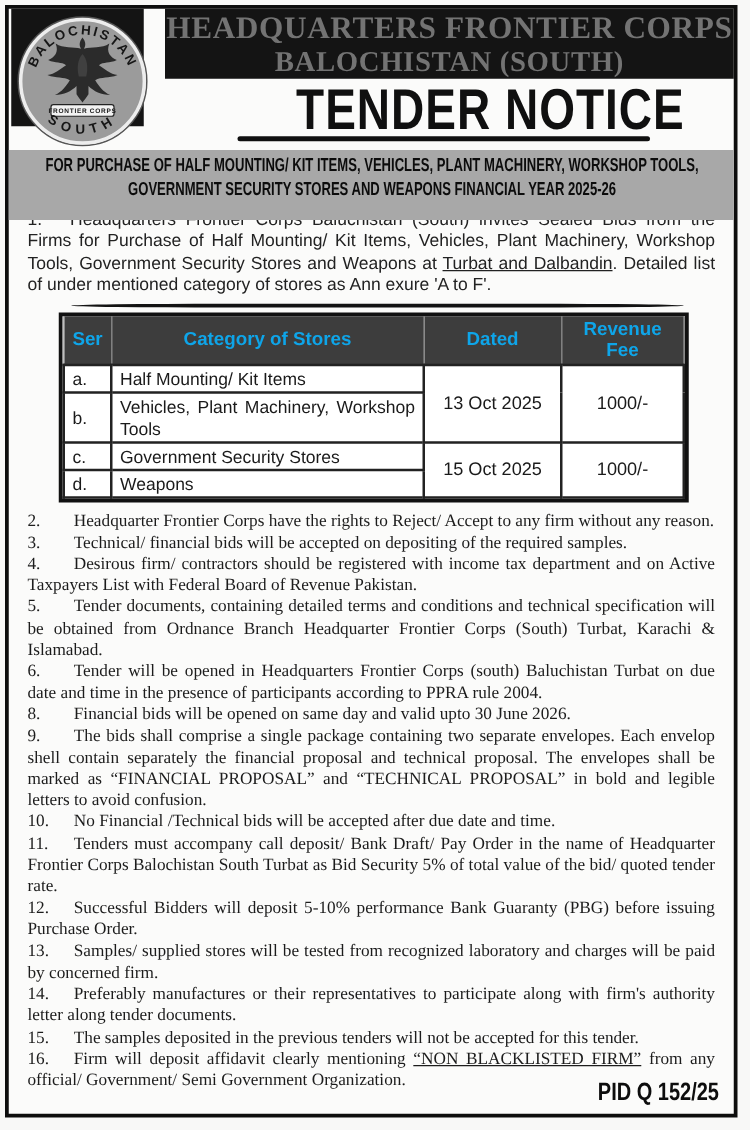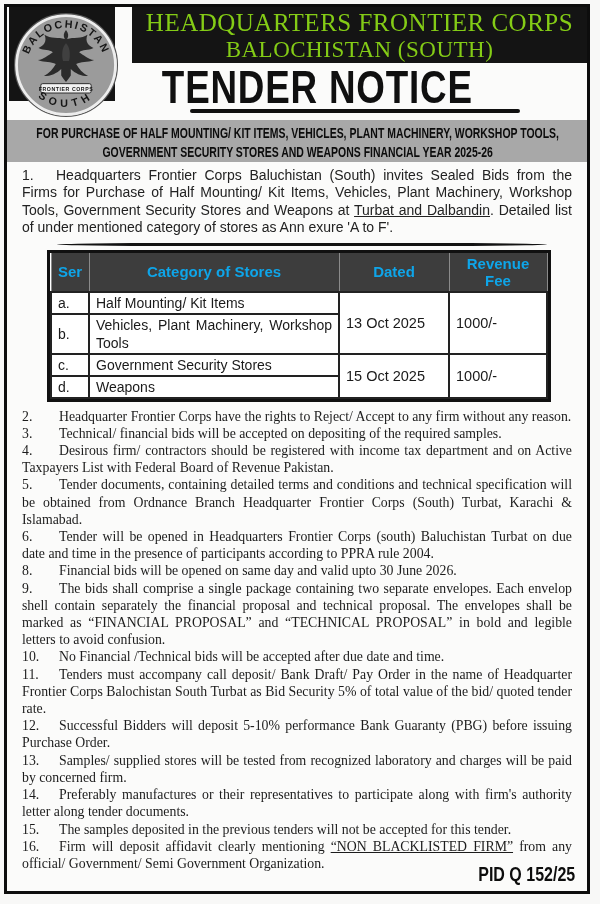--- a/index.html
+++ b/index.html
@@ -4,42 +4,42 @@
 <style>
   html,body{margin:0;padding:0;background:#ffffff;}
   .page{width:600px;height:904px;background:#f8f8f7;overflow:hidden;position:relative;
         font-family:"Liberation Sans","DejaVu Sans",sans-serif;color:#111;}
   .sheet{position:absolute;left:4px;top:4px;width:586px;height:890px;border:3px solid #0d0d0d;
          background:#fbfbfa;box-sizing:border-box;}
   
   .header{position:relative;height:152px;}
   .logo-bg{position:absolute;left:2px;top:0;width:106px;height:94px;background:#141414;}
   .logo{position:absolute;left:3px;top:2px;width:112px;height:112px;}
-  .org-band{position:absolute;left:125px;top:0;right:0;height:56px;background:#141414;color:#84cc16;
-            text-align:center;font-family:"Liberation Serif","DejaVu Serif",serif;font-weight:normal;}
+  .org-band{position:absolute;left:125px;top:0;right:0;height:56px;background:#141414;color:#737373;
+            text-align:center;font-family:"Liberation Serif","DejaVu Serif",serif;font-weight:bold;}
   .org-line1{font-size:25px;line-height:28px;padding-top:2px;letter-spacing:.5px;}
   .org-line2{font-size:23px;line-height:25px;letter-spacing:.5px;text-align:center;}
-  .notice-wrap{position:absolute;left:116px;right:0;top:58px;text-align:left;}
+  .notice-wrap{position:absolute;left:116px;right:0;top:58px;text-align:right;}
   .notice-title{display:inline-block;font-weight:bold;font-size:46px;line-height:44px;
                 transform:scaleX(.8);transform-origin:center;letter-spacing:1px;color:#101010;}
   .notice-underline{height:4px;background:#101010;width:330px;margin:0 auto;border-radius:3px;}
-  .subject-strip{position:absolute;left:0;right:0;top:113px;height:42px;background:#a8a8a8;overflow:hidden;}
+  .subject-strip{position:absolute;left:0;right:0;top:113px;height:56px;background:#a8a8a8;overflow:hidden;}
   .strip-inner{width:834px;transform:scaleX(.697);transform-origin:left top;text-align:center;
                font-weight:bold;font-size:15px;line-height:19px;padding-top:3px;color:#0c0c0c;}
   
   .intro{margin:8px 15px 0 15px;font-size:14px;line-height:17.4px;text-align:justify;color:#222;}
   .tnum{display:inline-block;width:34px;}
   .rule{height:3px;background:#131313;margin:6px 40px 4px 50px;border-radius:50%/100%;}
   
   .tbl-wrap{margin:2px 36px 6px 40px;border:3px solid #111;background:#fff;}
   table{width:100%;border-collapse:collapse;}
   th{background:#3d3d3d;color:#0ea5e9;font-size:15px;font-weight:bold;padding:2px 3px;
      border:1px solid #8a8a8a;border-top:none;}
   td{border:2px solid #222;font-size:14px;line-height:18px;padding:1px 6px;color:#1a1a1a;}
-  td.center{text-align:left;font-size:14.5px;}
+  td.center{text-align:center;font-size:14.5px;}
   col.c-ser{width:38px;}col.c-cat{width:250px;}col.c-date{width:110px;}
   .cat-two{ text-align:justify;}
   
   .terms{margin:5px 15px 0 15px;font-family:"Liberation Serif","DejaVu Serif",serif;
          font-size:13.8px;line-height:17.2px;text-align:justify;color:#1c1c1c;}
   .terms p{margin:0;}
   .tnum-s{display:inline-block;width:37px;}
   .seg-b{font-weight:normal;}
   .seg-u{text-decoration:underline;}
   .pid{position:absolute;right:12px;bottom:5px;font-weight:bold;font-size:20px;

